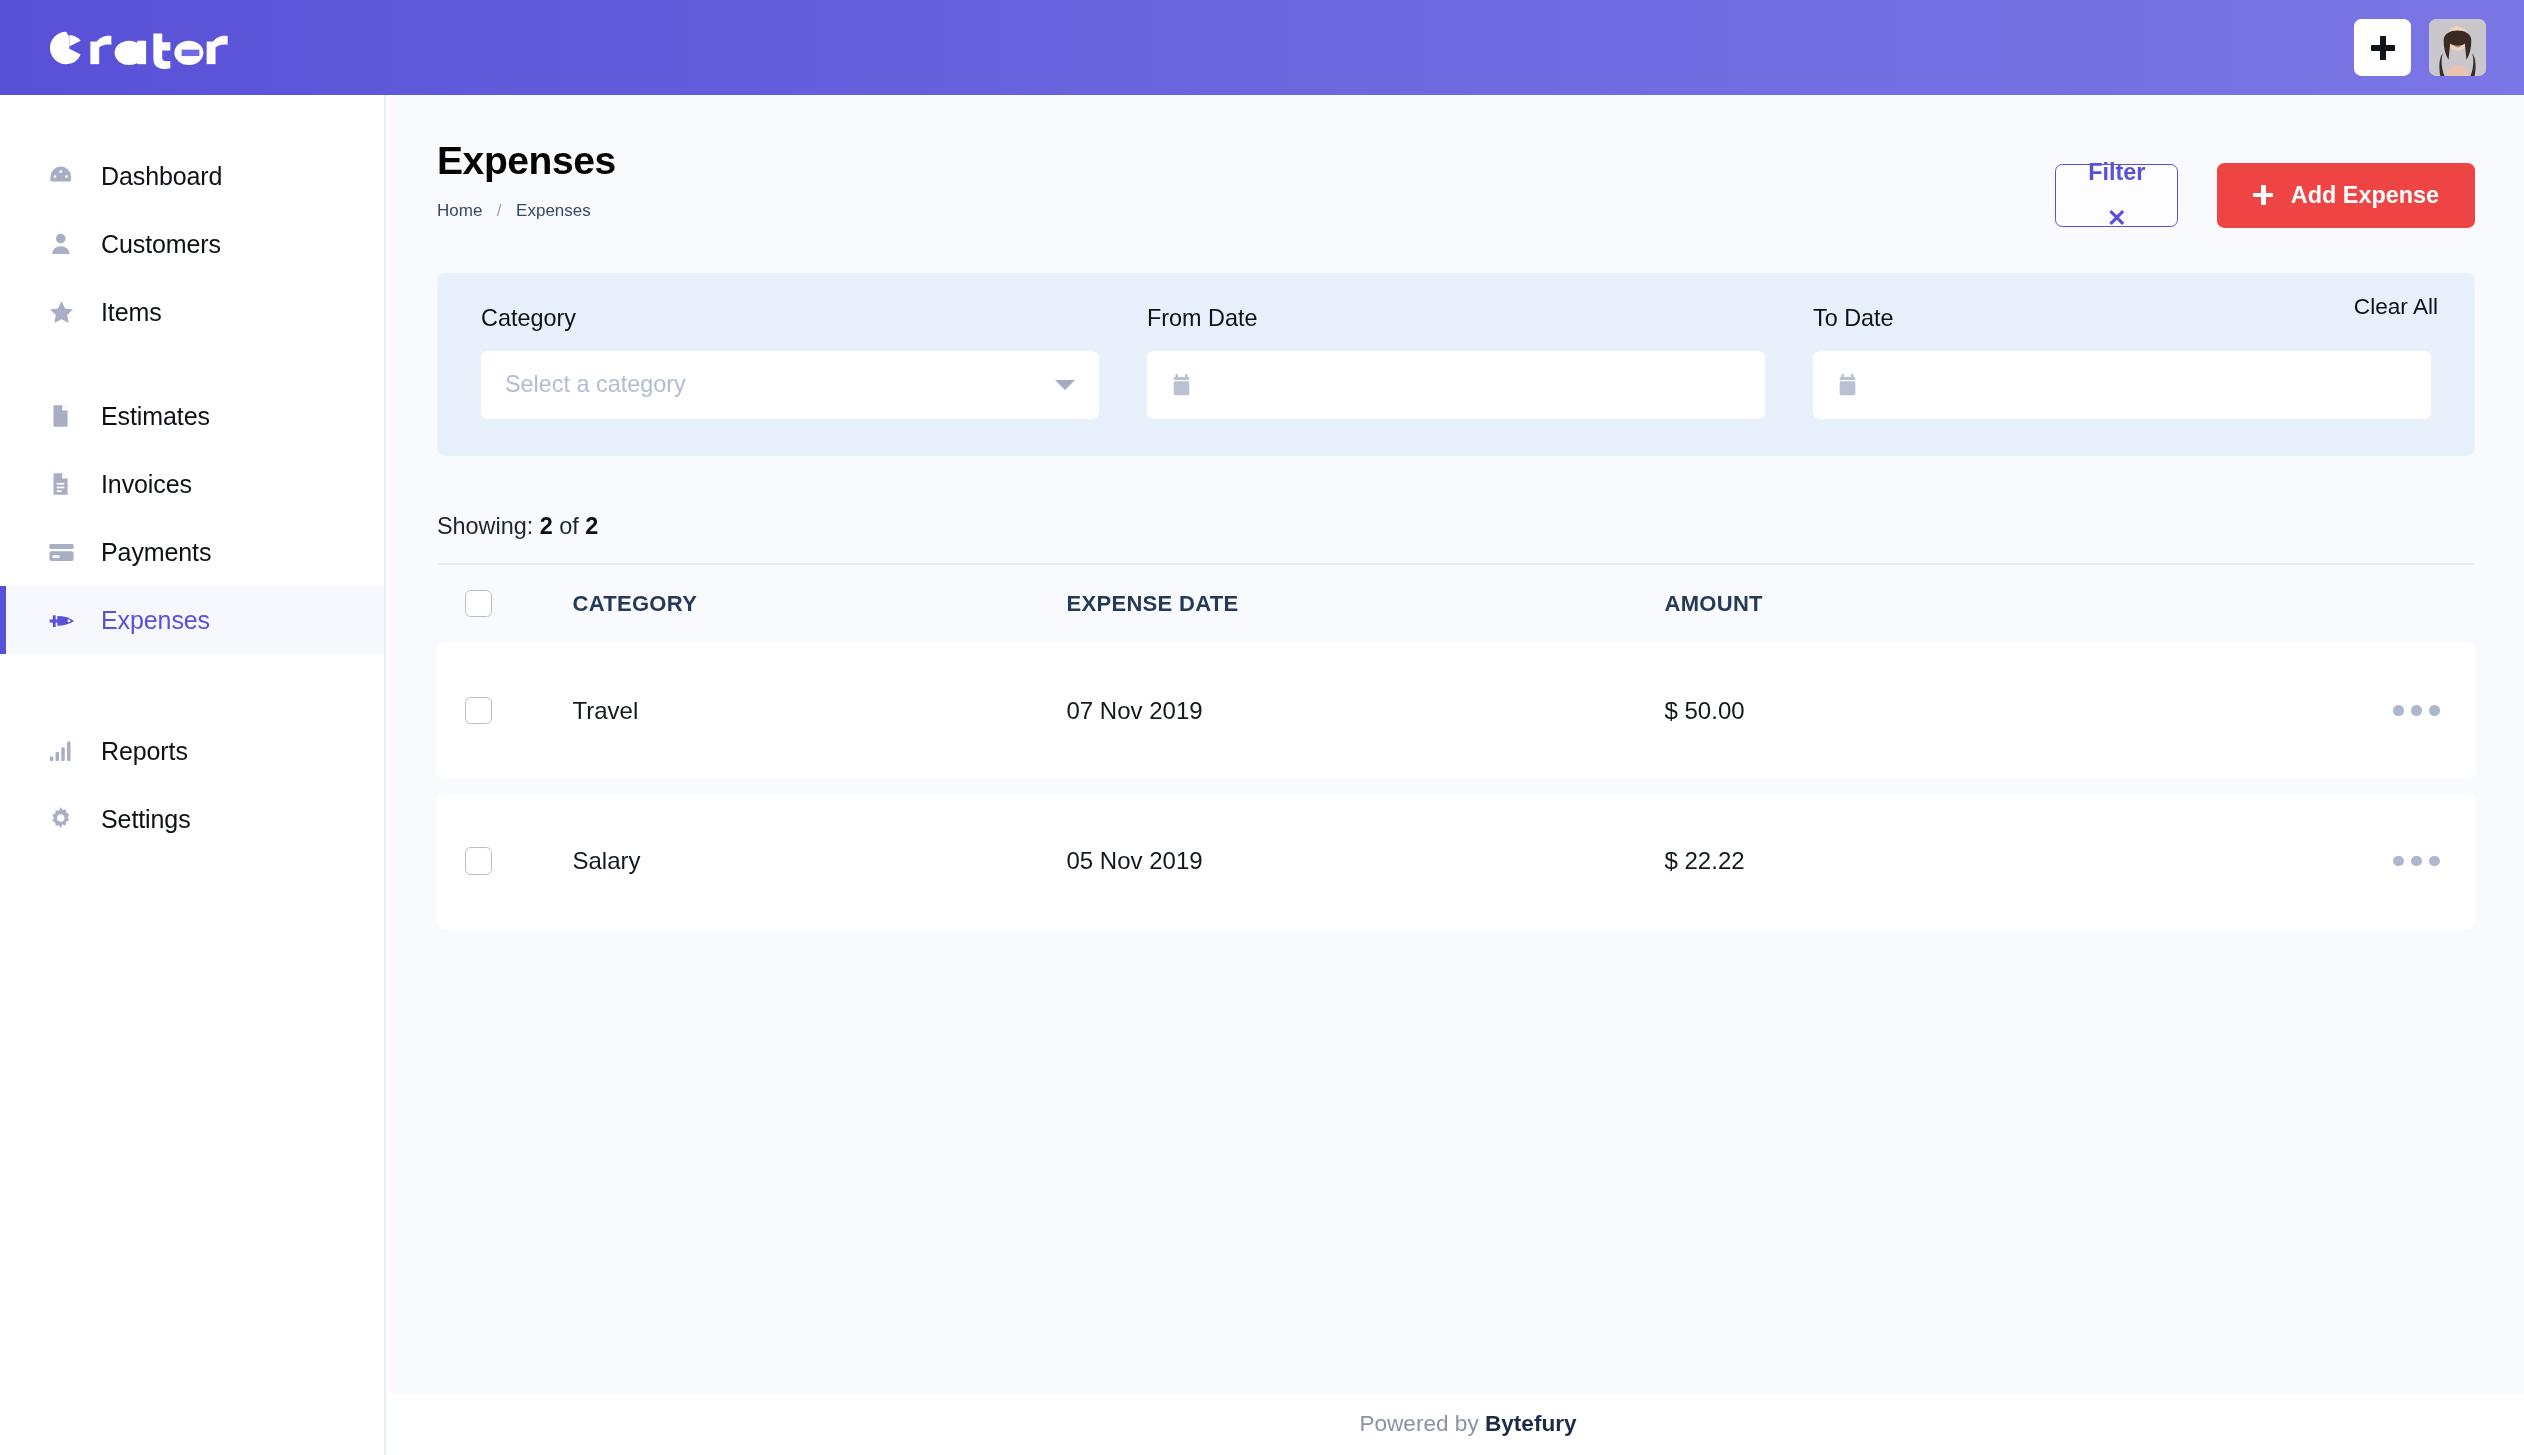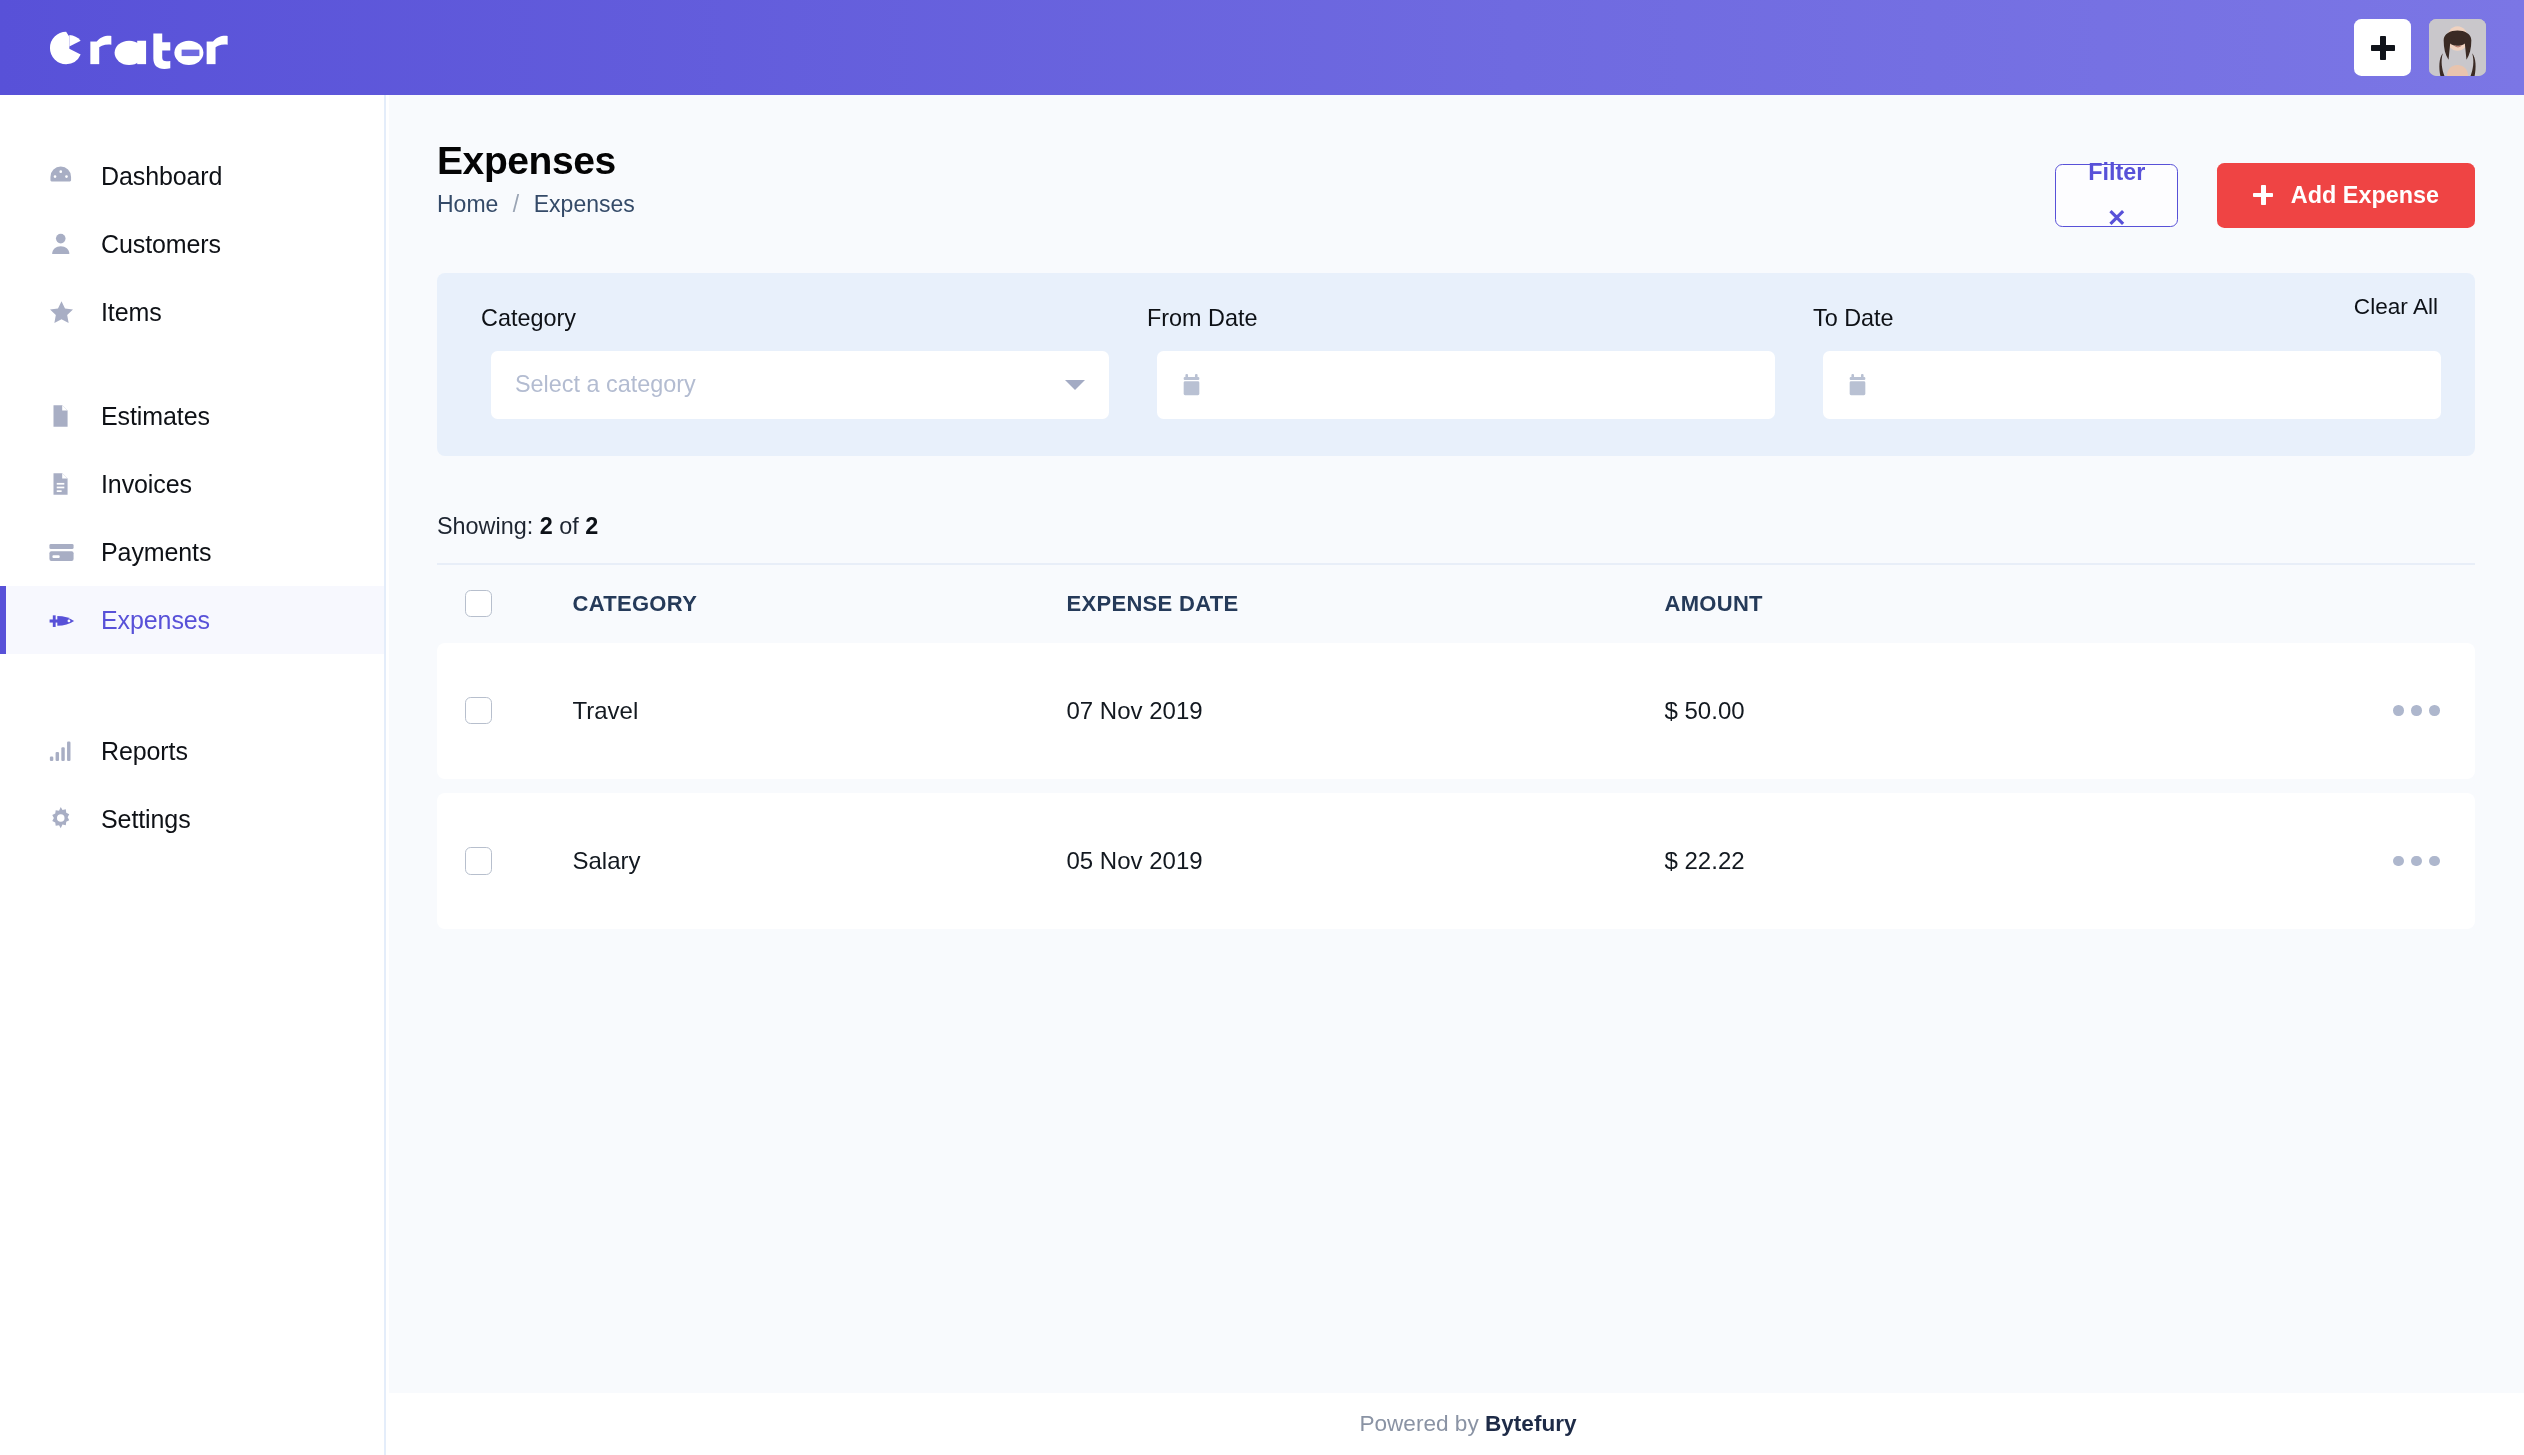--- a/index.html
+++ b/index.html
@@ -136,24 +136,24 @@
     padding: 45px 50px 0 48px;
   }
   .page-title {
     font-size: 39px;
     font-weight: bold;
     color: #040405;
     letter-spacing: -0.4px;
     line-height: 1.1;
   }
   .breadcrumb {
-    margin-top: 8px;
-    display: flex;
-    align-items: center;
-    font-size: 23px;
+    margin-top: 18px;
+    display: flex;
+    align-items: center;
+    font-size: 17px;
     color: #344a68;
   }
   .breadcrumb .crumb { color: #344a68; cursor: pointer; }
   .breadcrumb .crumb.last { color: #344a68; }
   .breadcrumb .sep { margin: 0 14.5px; color: #9aa4b4; }
 
   .head-actions {
     display: flex;
     align-items: center;
     gap: 39px;
@@ -225,21 +225,20 @@
     position: relative;
     height: 68px;
     background: #ffffff;
     border: none;
     border-radius: 6.5px;
     display: flex;
     align-items: center;
     padding: 0 24px;
     cursor: pointer;
     width: 100%;
-    margin-left: 10px;
   }
   .filter-input .placeholder {
     font-size: 23.4px;
     color: #b3bcd1;
   }
   .filter-input .chev {
     position: absolute;
     right: 24px;
     top: 50%;
     transform: translateY(-50%);

